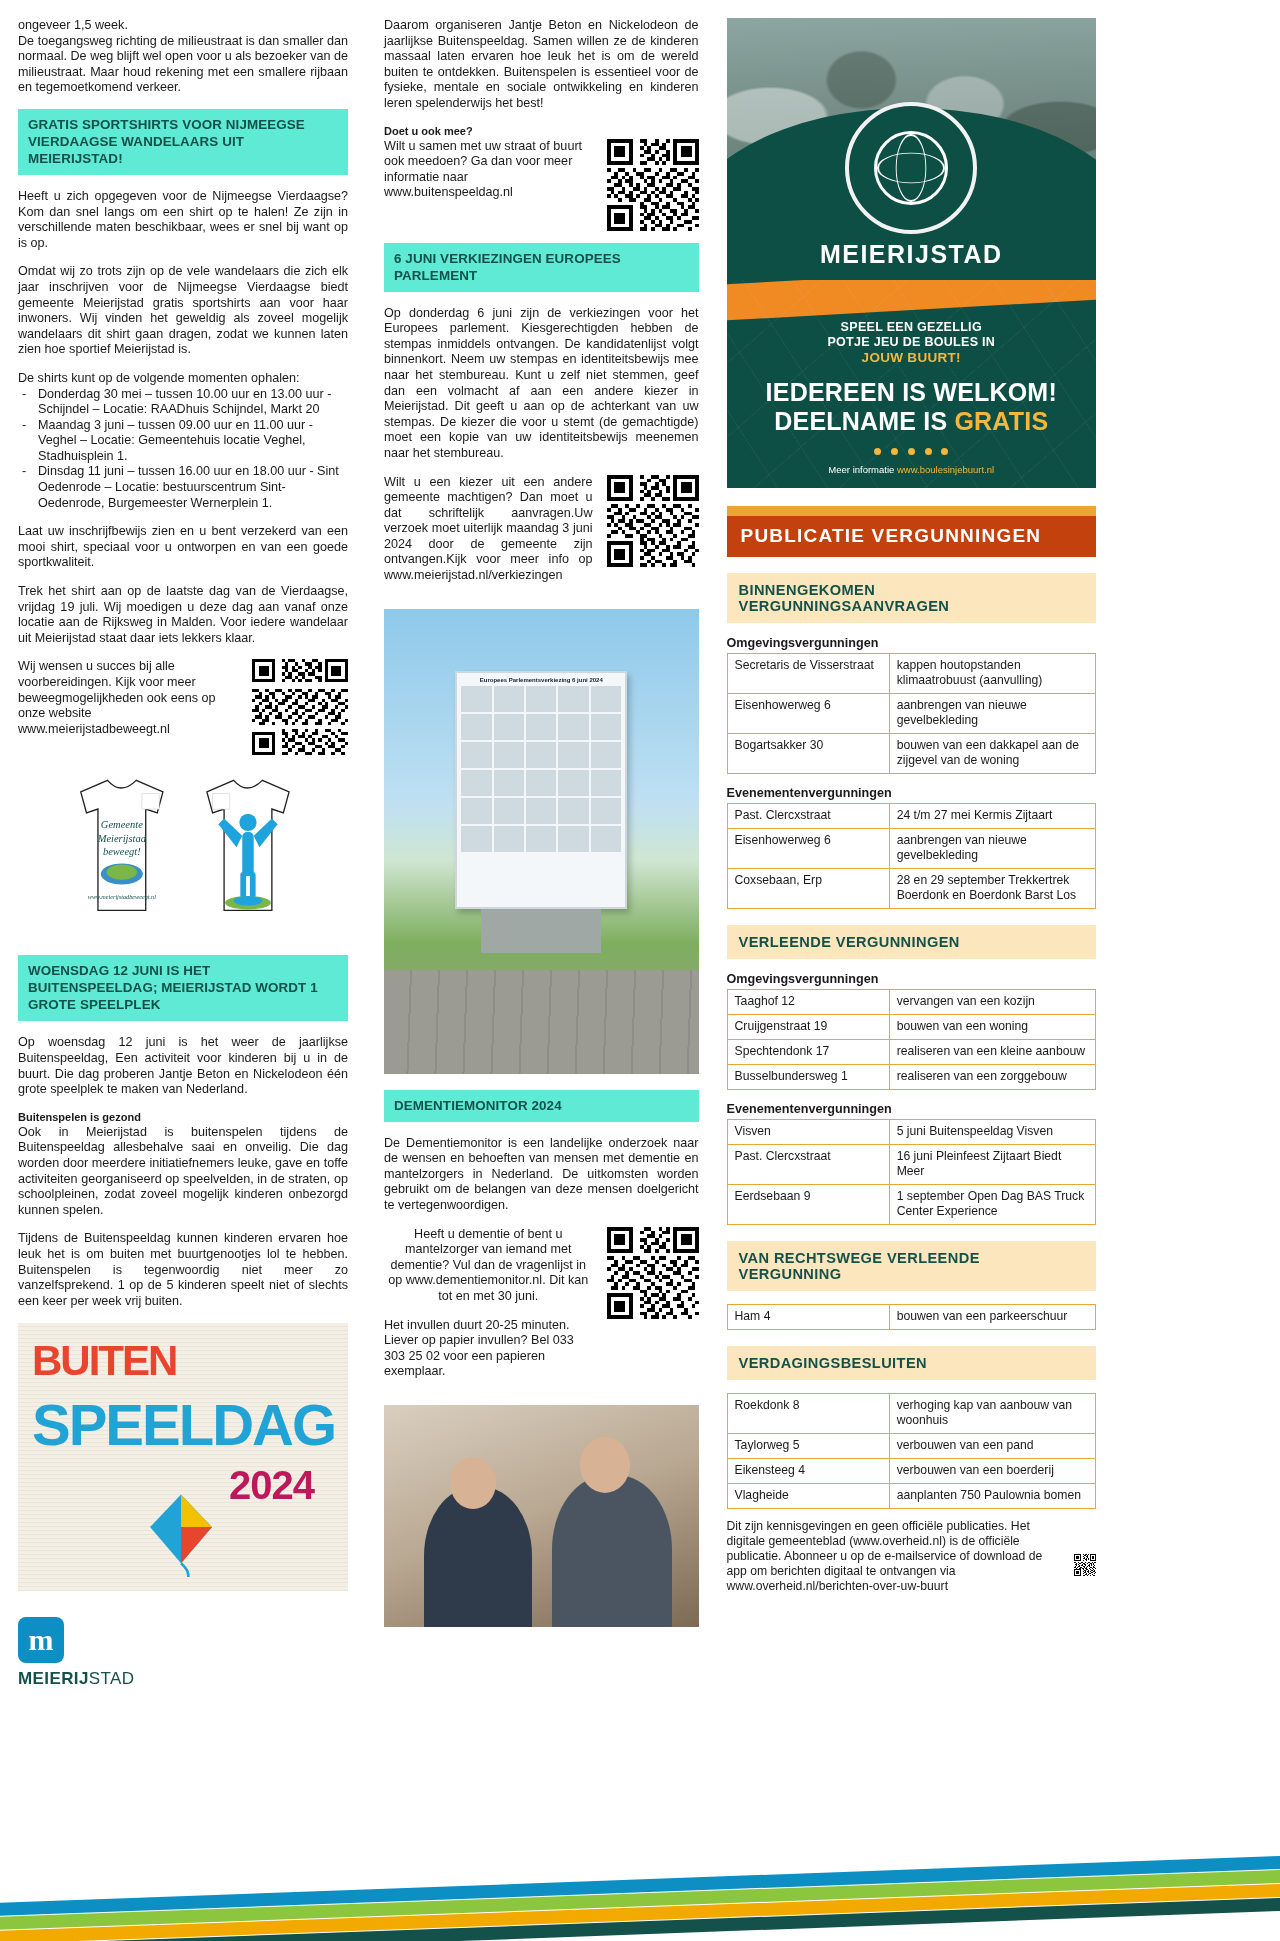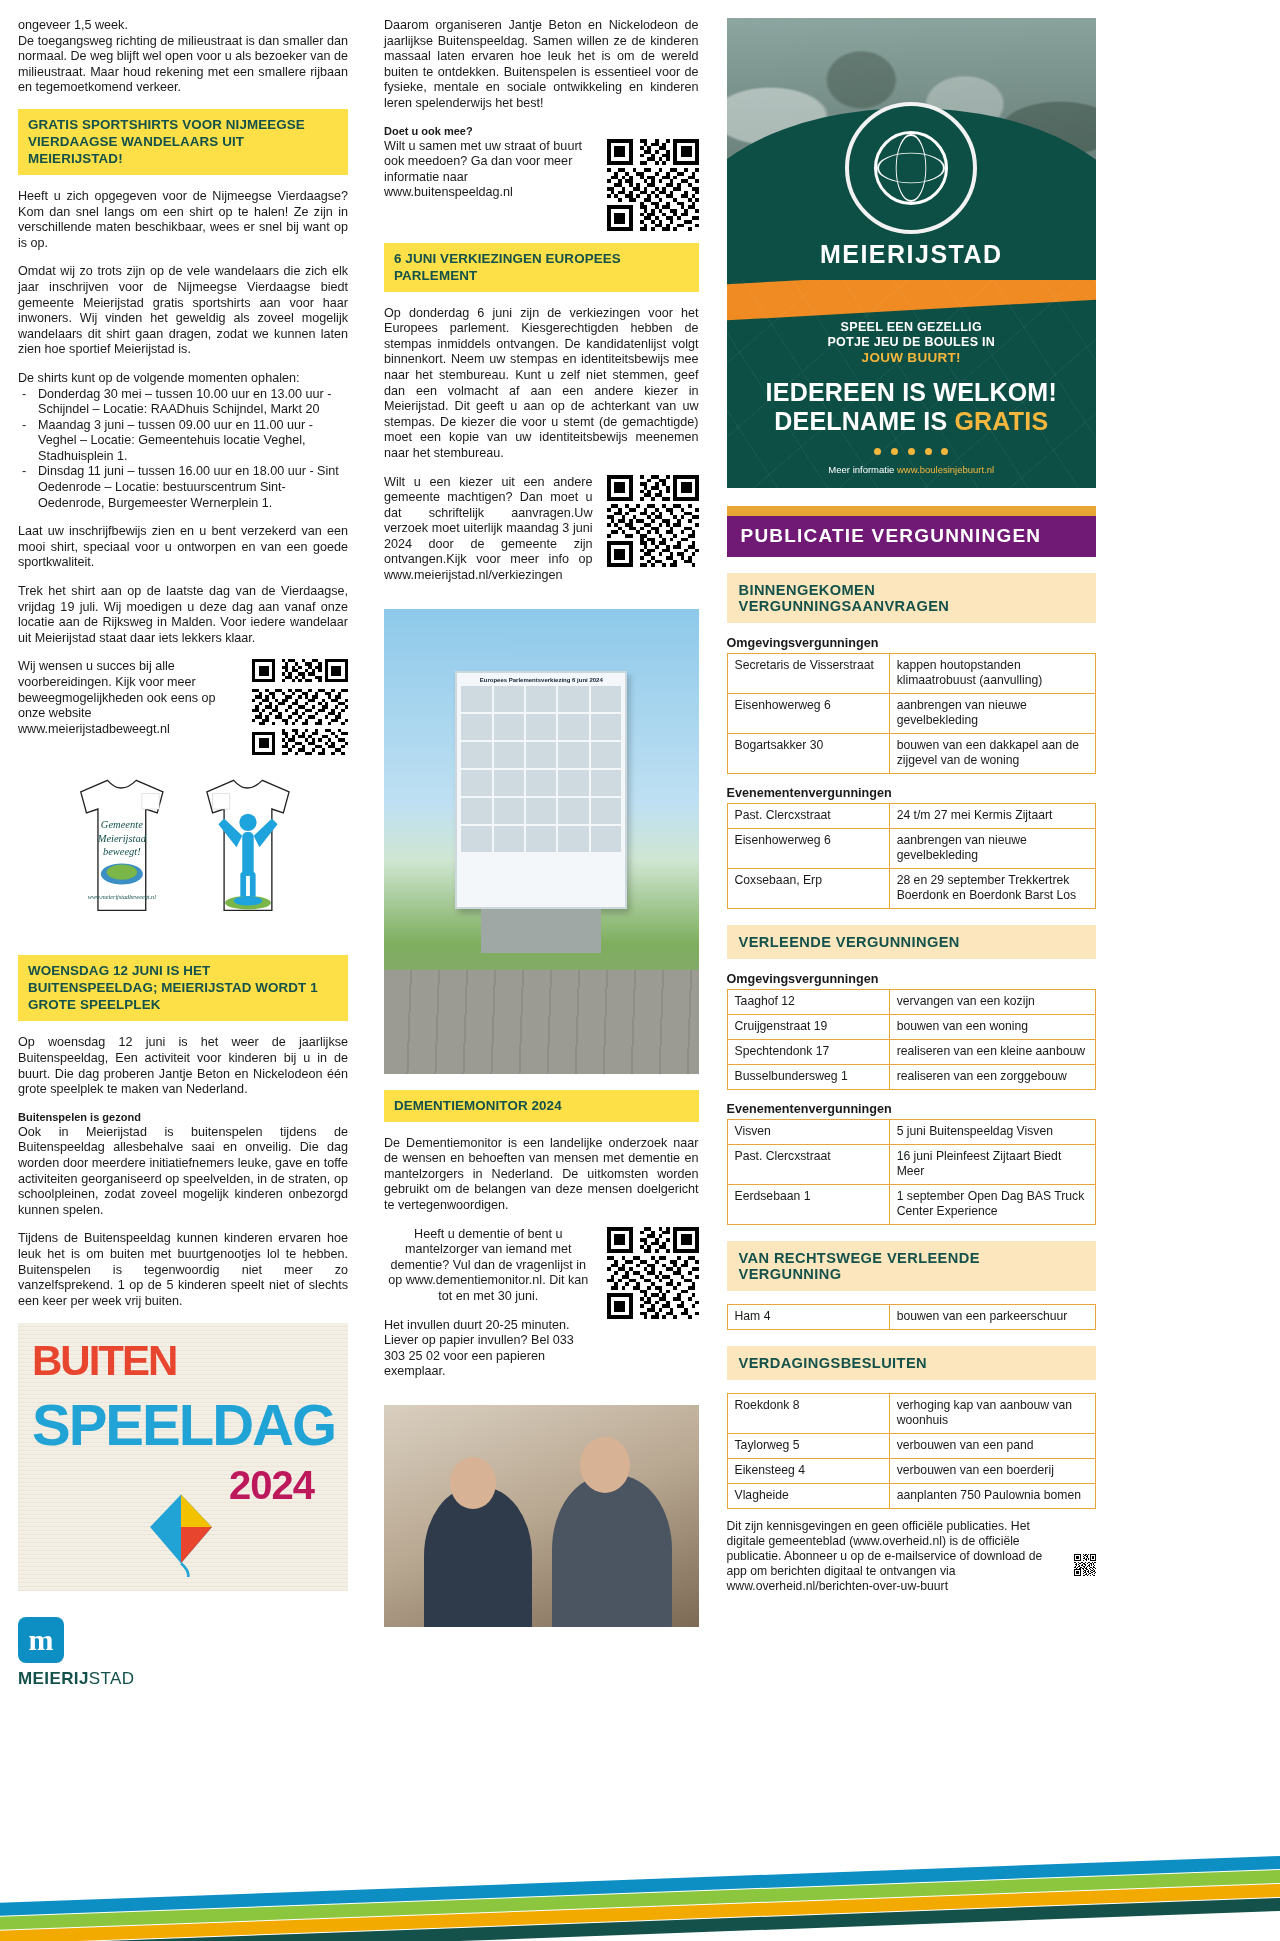--- a/index.html
+++ b/index.html
@@ -21,21 +21,21 @@
   .col { padding: 0 18px; }
   .col-left   { width: 368px; }
   .col-mid    { width: 368px; }
   .col-right  { width: 420px; padding-left: 10px; padding-right: 20px; }
 
   p, li { font-size: 12.6px; line-height: 15.6px; text-align: justify; }
   p { margin-bottom: 13px; }
 
   
   .bar {
-    background: #fde047;
+    background: #5eead4;
     color: #13514a;
     font-weight: bold;
     font-size: 13.4px;
     line-height: 17px;
     letter-spacing: .1px;
     padding: 7px 10px 8px 10px;
     margin: 12px 0 14px 0;
   }
   .bar-right {
     background: #fbe6bd;
@@ -137,21 +137,21 @@
   .boules-dots span{width:7px;height:7px;border-radius:50%;background:#f5b63d;}
   .boules-copy .info{ font-size:9.5px; line-height:13px;}
   .boules-copy .info .u{ color:#f5b63d; }
   .boules-copy .fine{ font-size:7.6px; line-height:10.5px; margin-top:10px; color:#dfe8e4;}
   .boules-copy .fine .hl{ color:#f5b63d; }
 
   
   .pub-wrap { margin-top: 18px; }
   .pub-strip { height:10px; background:#e8a735; width:100%; }
   .pub-head {
-    background:#701a75; color:#fff; font-weight:bold;
+    background:#c2410c; color:#fff; font-weight:bold;
     font-size:19px; letter-spacing:1.2px; padding:9px 14px 10px;
   }
 
   
   .tbl-label { font-weight:bold; font-size:12.6px; margin:12px 0 3px; }
   table.permits {
     width:100%; border-collapse:collapse; table-layout:fixed;
     margin-bottom: 4px;
   }
   table.permits td {
@@ -1122,21 +1122,21 @@
             <tbody>
           <tr>
             <td class="c1">Visven</td>
             <td>5 juni Buitenspeeldag Visven</td>
           </tr>
           <tr>
             <td class="c1">Past. Clercxstraat</td>
             <td>16 juni Pleinfeest Zijtaart Biedt Meer</td>
           </tr>
           <tr>
-            <td class="c1">Eerdsebaan 1</td>
+            <td class="c1">Eerdsebaan 9</td>
             <td>1 september Open Dag BAS Truck Center Experience</td>
           </tr>
         </tbody>
           </table>
 
         <div class="bar-right">VAN RECHTSWEGE VERLEENDE VERGUNNING</div>
         <table class="permits">
             <tbody>
           <tr>
             <td class="c1">Ham 4</td>

